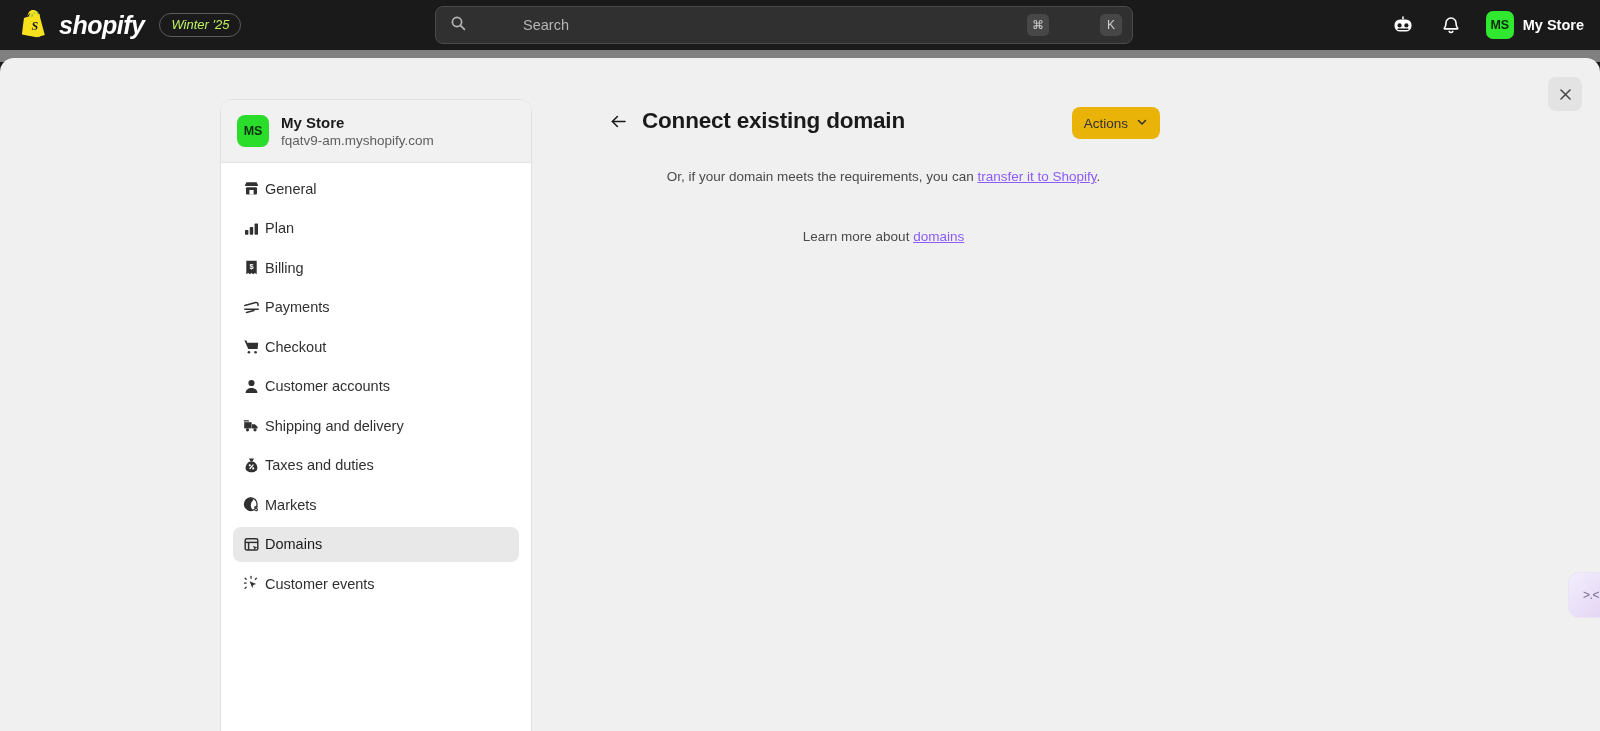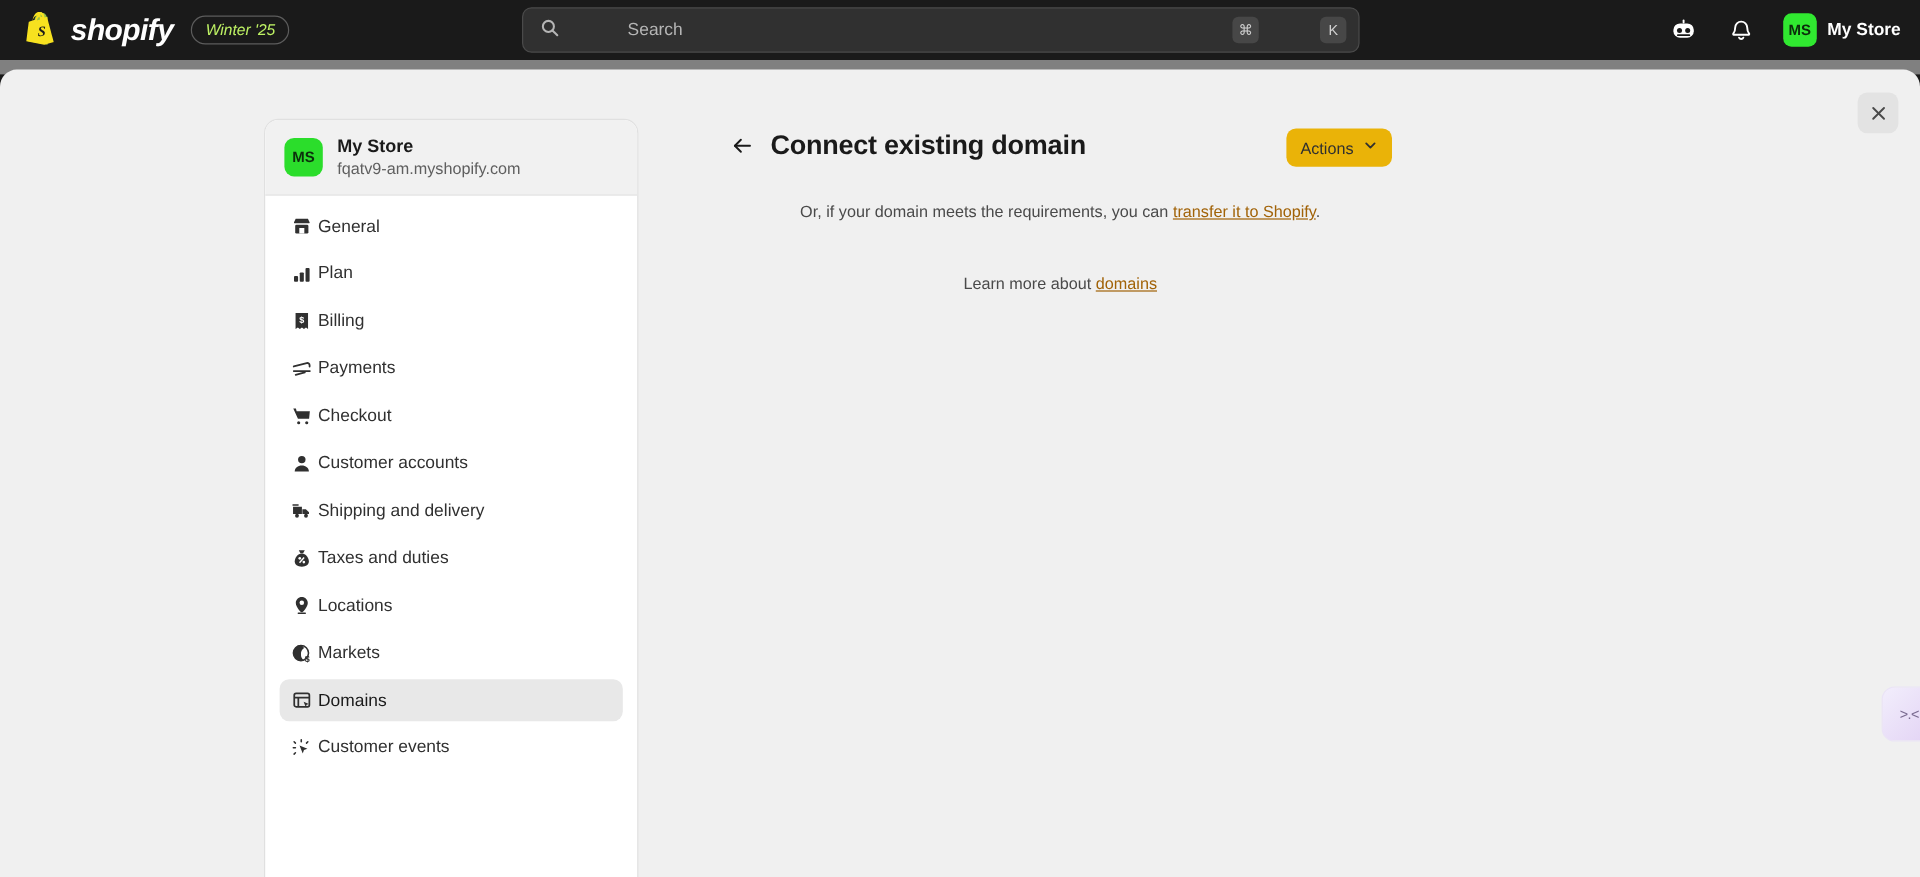--- a/index.html
+++ b/index.html
@@ -152,21 +152,21 @@
     background: #d4d4d4; color: #ffffff;
     font-size: 13.5px; font-weight: bold;
     display: flex; align-items: center; justify-content: center;
     padding: 0 15px;
   }
   .note-line {
     text-align: center; margin-top: 26px;
     font-size: 13.5px; color: #4a4a4a;
   }
   .note-line.second { margin-top: 45px; }
-  .lnk { color: #a16207; text-decoration: underline; }
+  .lnk { color: #8b5cf6; text-decoration: underline; }
 
   
   .widget {
     position: absolute; right: -14px; bottom: 113px;
     width: 46px; height: 46px; border-radius: 11px;
     background: linear-gradient(135deg,#f2eefc,#e2d2f4);
     border: 1px solid #eae3f6;
     display: flex; align-items: center; justify-content: center;
     color: #7a6b90; font-size: 12px; letter-spacing: -0.5px;
   }
@@ -331,30 +331,20 @@
             <path d="M6 1.6h5l-1.4 2.4H7.4z"></path>
             <path d="M8.5 4.2c3.4 0 5.9 3.6 5.9 6.8 0 2.6-2.3 4.2-5.9 4.2s-5.9-1.6-5.9-4.2c0-3.2 2.5-6.8 5.9-6.8z"></path>
             <line x1="6.6" y1="12" x2="10.4" y2="7.6" stroke="#ffffff" stroke-width="1.2"></line>
             <circle cx="6.8" cy="8.3" r="1.1" fill="#ffffff"></circle>
             <circle cx="10.2" cy="11.4" r="1.1" fill="#ffffff"></circle>
           </svg>
         </span>
         <span class="mi-label">Taxes and duties</span>
       </div>
 
-      <div class="menu-item">
-        <span class="mi-icon">
-          <svg width="17" height="17" viewBox="0 0 17 17" fill="#303030">
-            <path d="M8.5 1.4c-2.8 0-5 2.2-5 5 0 3.4 4.1 7.4 4.3 7.6.4.4 1 .4 1.4 0 .2-.2 4.3-4.2 4.3-7.6 0-2.8-2.2-5-5-5z"></path>
-            <circle cx="8.5" cy="6.3" r="1.9" fill="#ffffff"></circle>
-            <rect x="5" y="14.4" width="7" height="1.3" rx="0.6"></rect>
-          </svg>
-        </span>
-        <span class="mi-label">Locations</span>
-      </div>
 
       <div class="menu-item">
         <span class="mi-icon">
           <svg width="17" height="17" viewBox="0 0 17 17" fill="#303030">
             <path d="M7.8 1.6a6.6 6.6 0 1 0 2.6 12.8 6 6 0 0 1-2.6-5.2 6 6 0 0 1 2.6-5.2 6.6 6.6 0 0 0-2.6-2.4z"></path>
             <circle cx="7.8" cy="8.2" r="6.3" fill="none" stroke="#303030" stroke-width="1.3"></circle>
             <text x="13" y="15.3" font-size="7.5" fill="#303030" text-anchor="middle" font-family="Liberation Sans, sans-serif" font-weight="bold">$</text>
           </svg>
         </span>
         <span class="mi-label">Markets</span>

